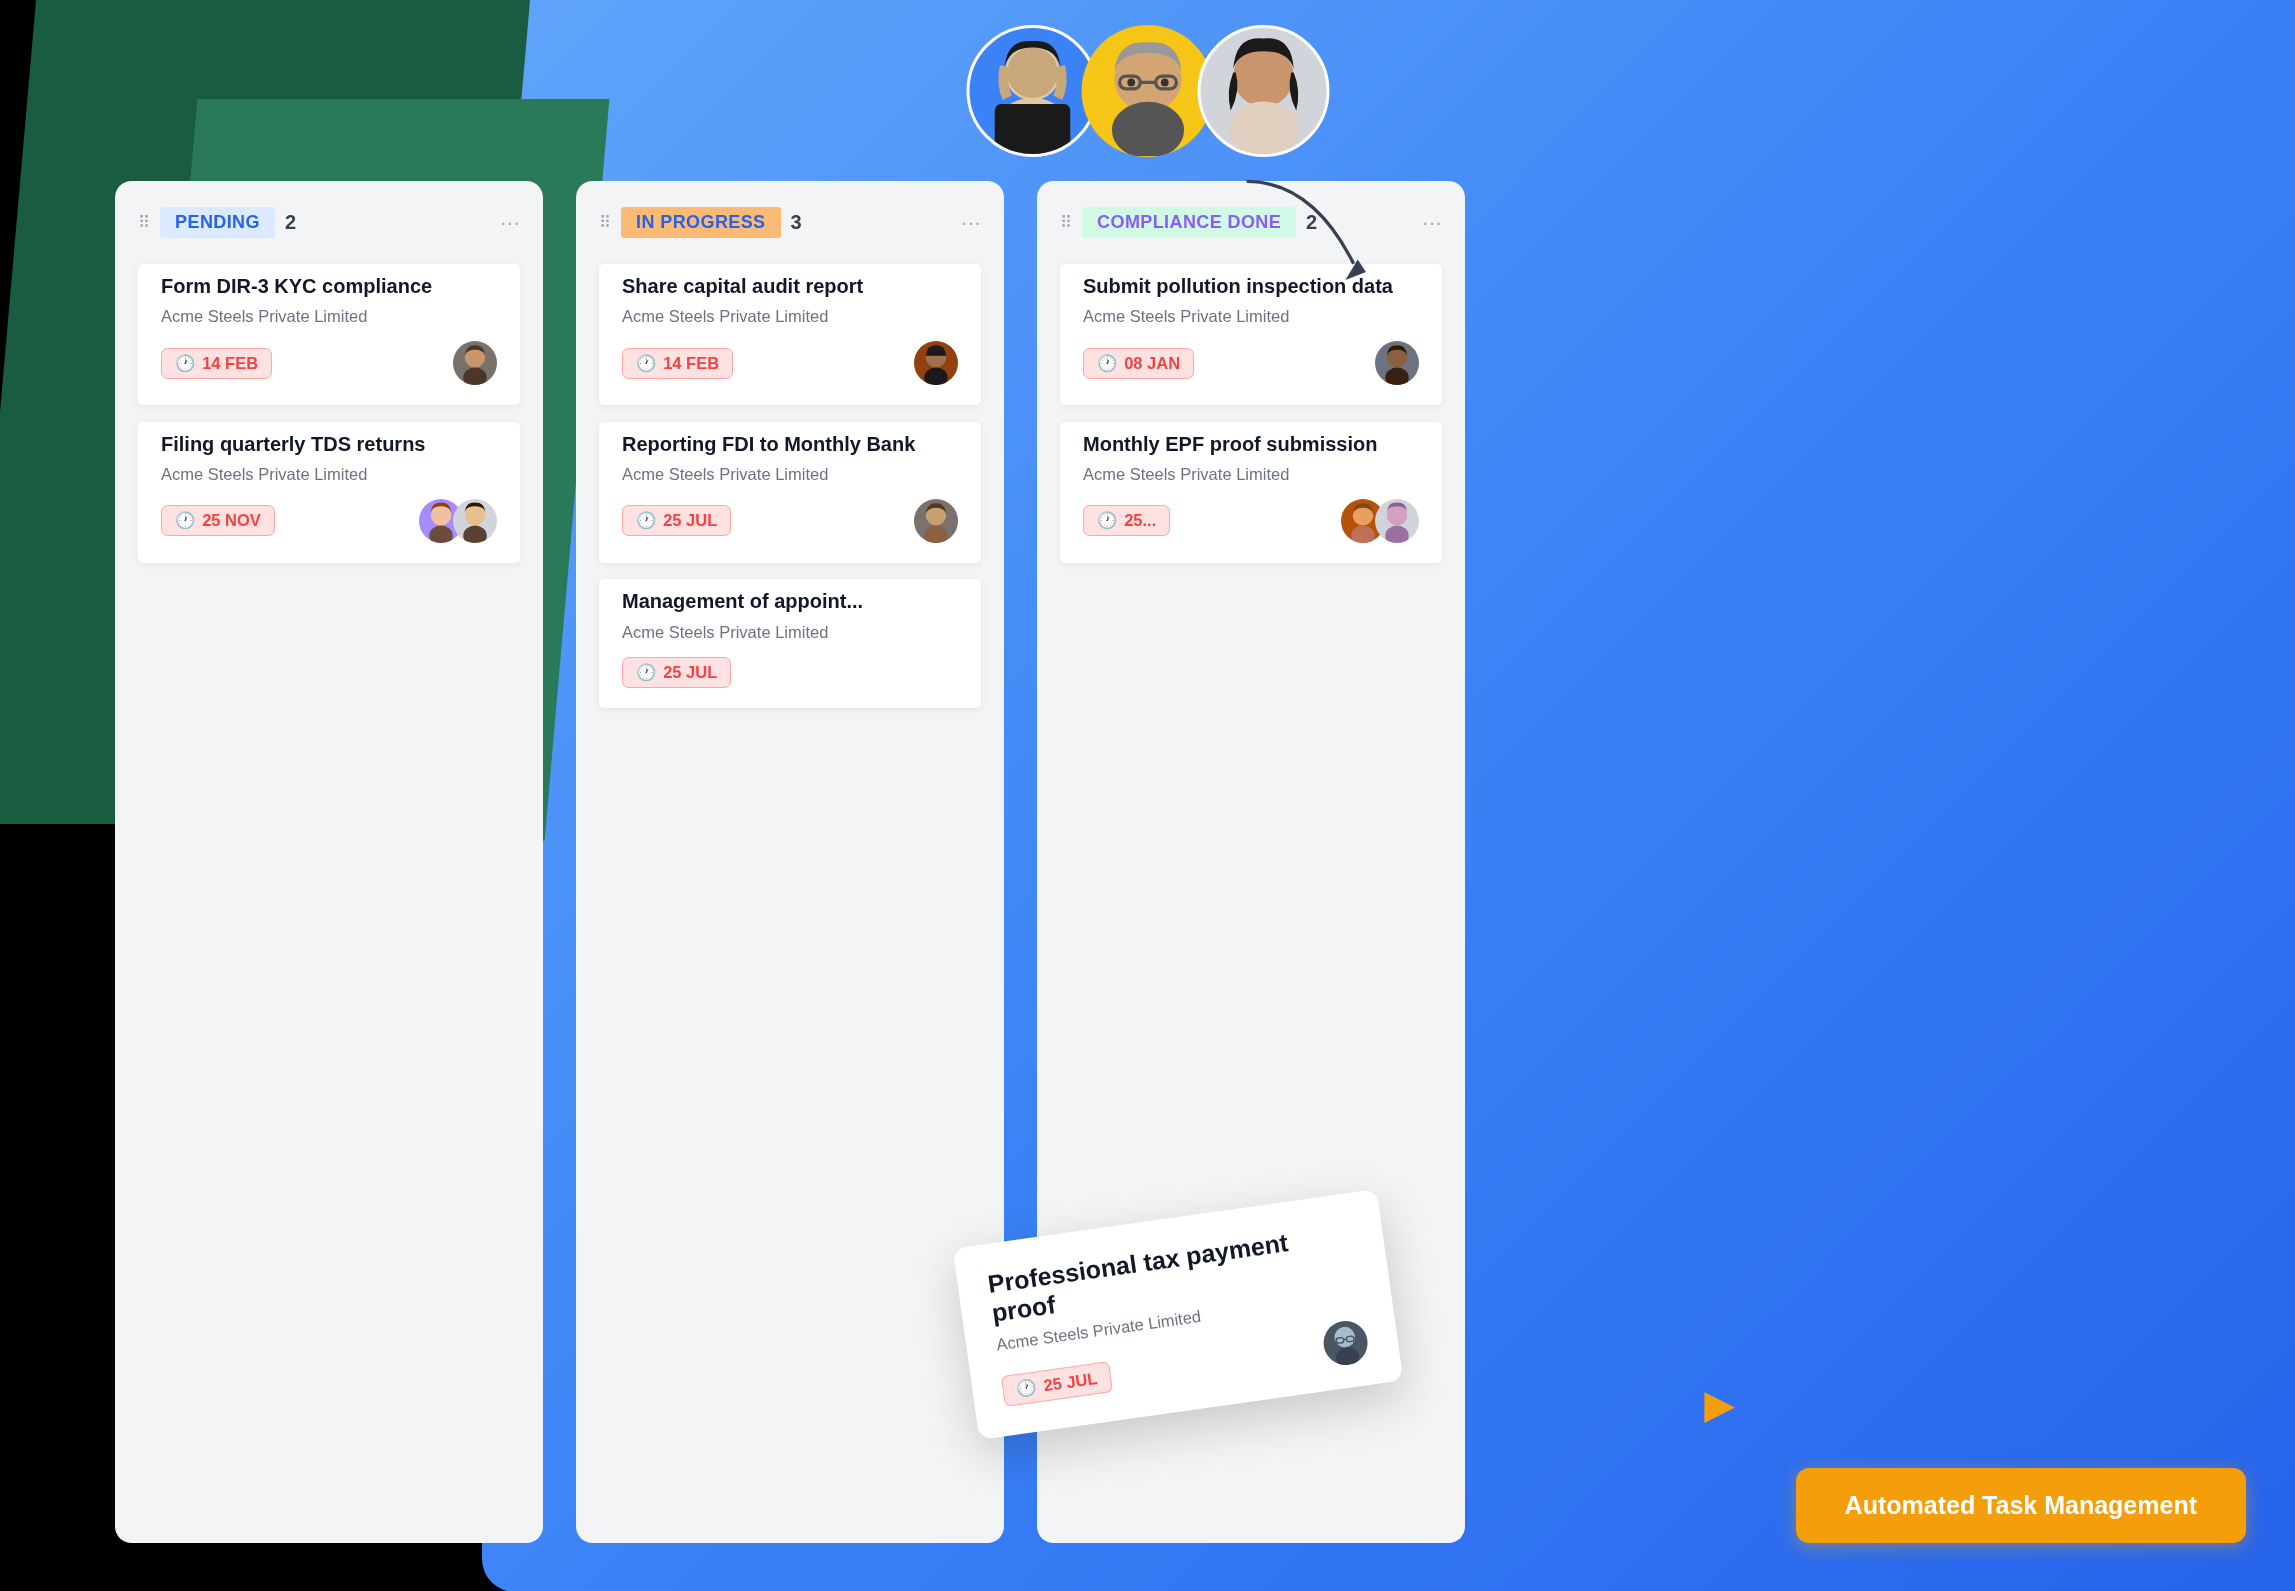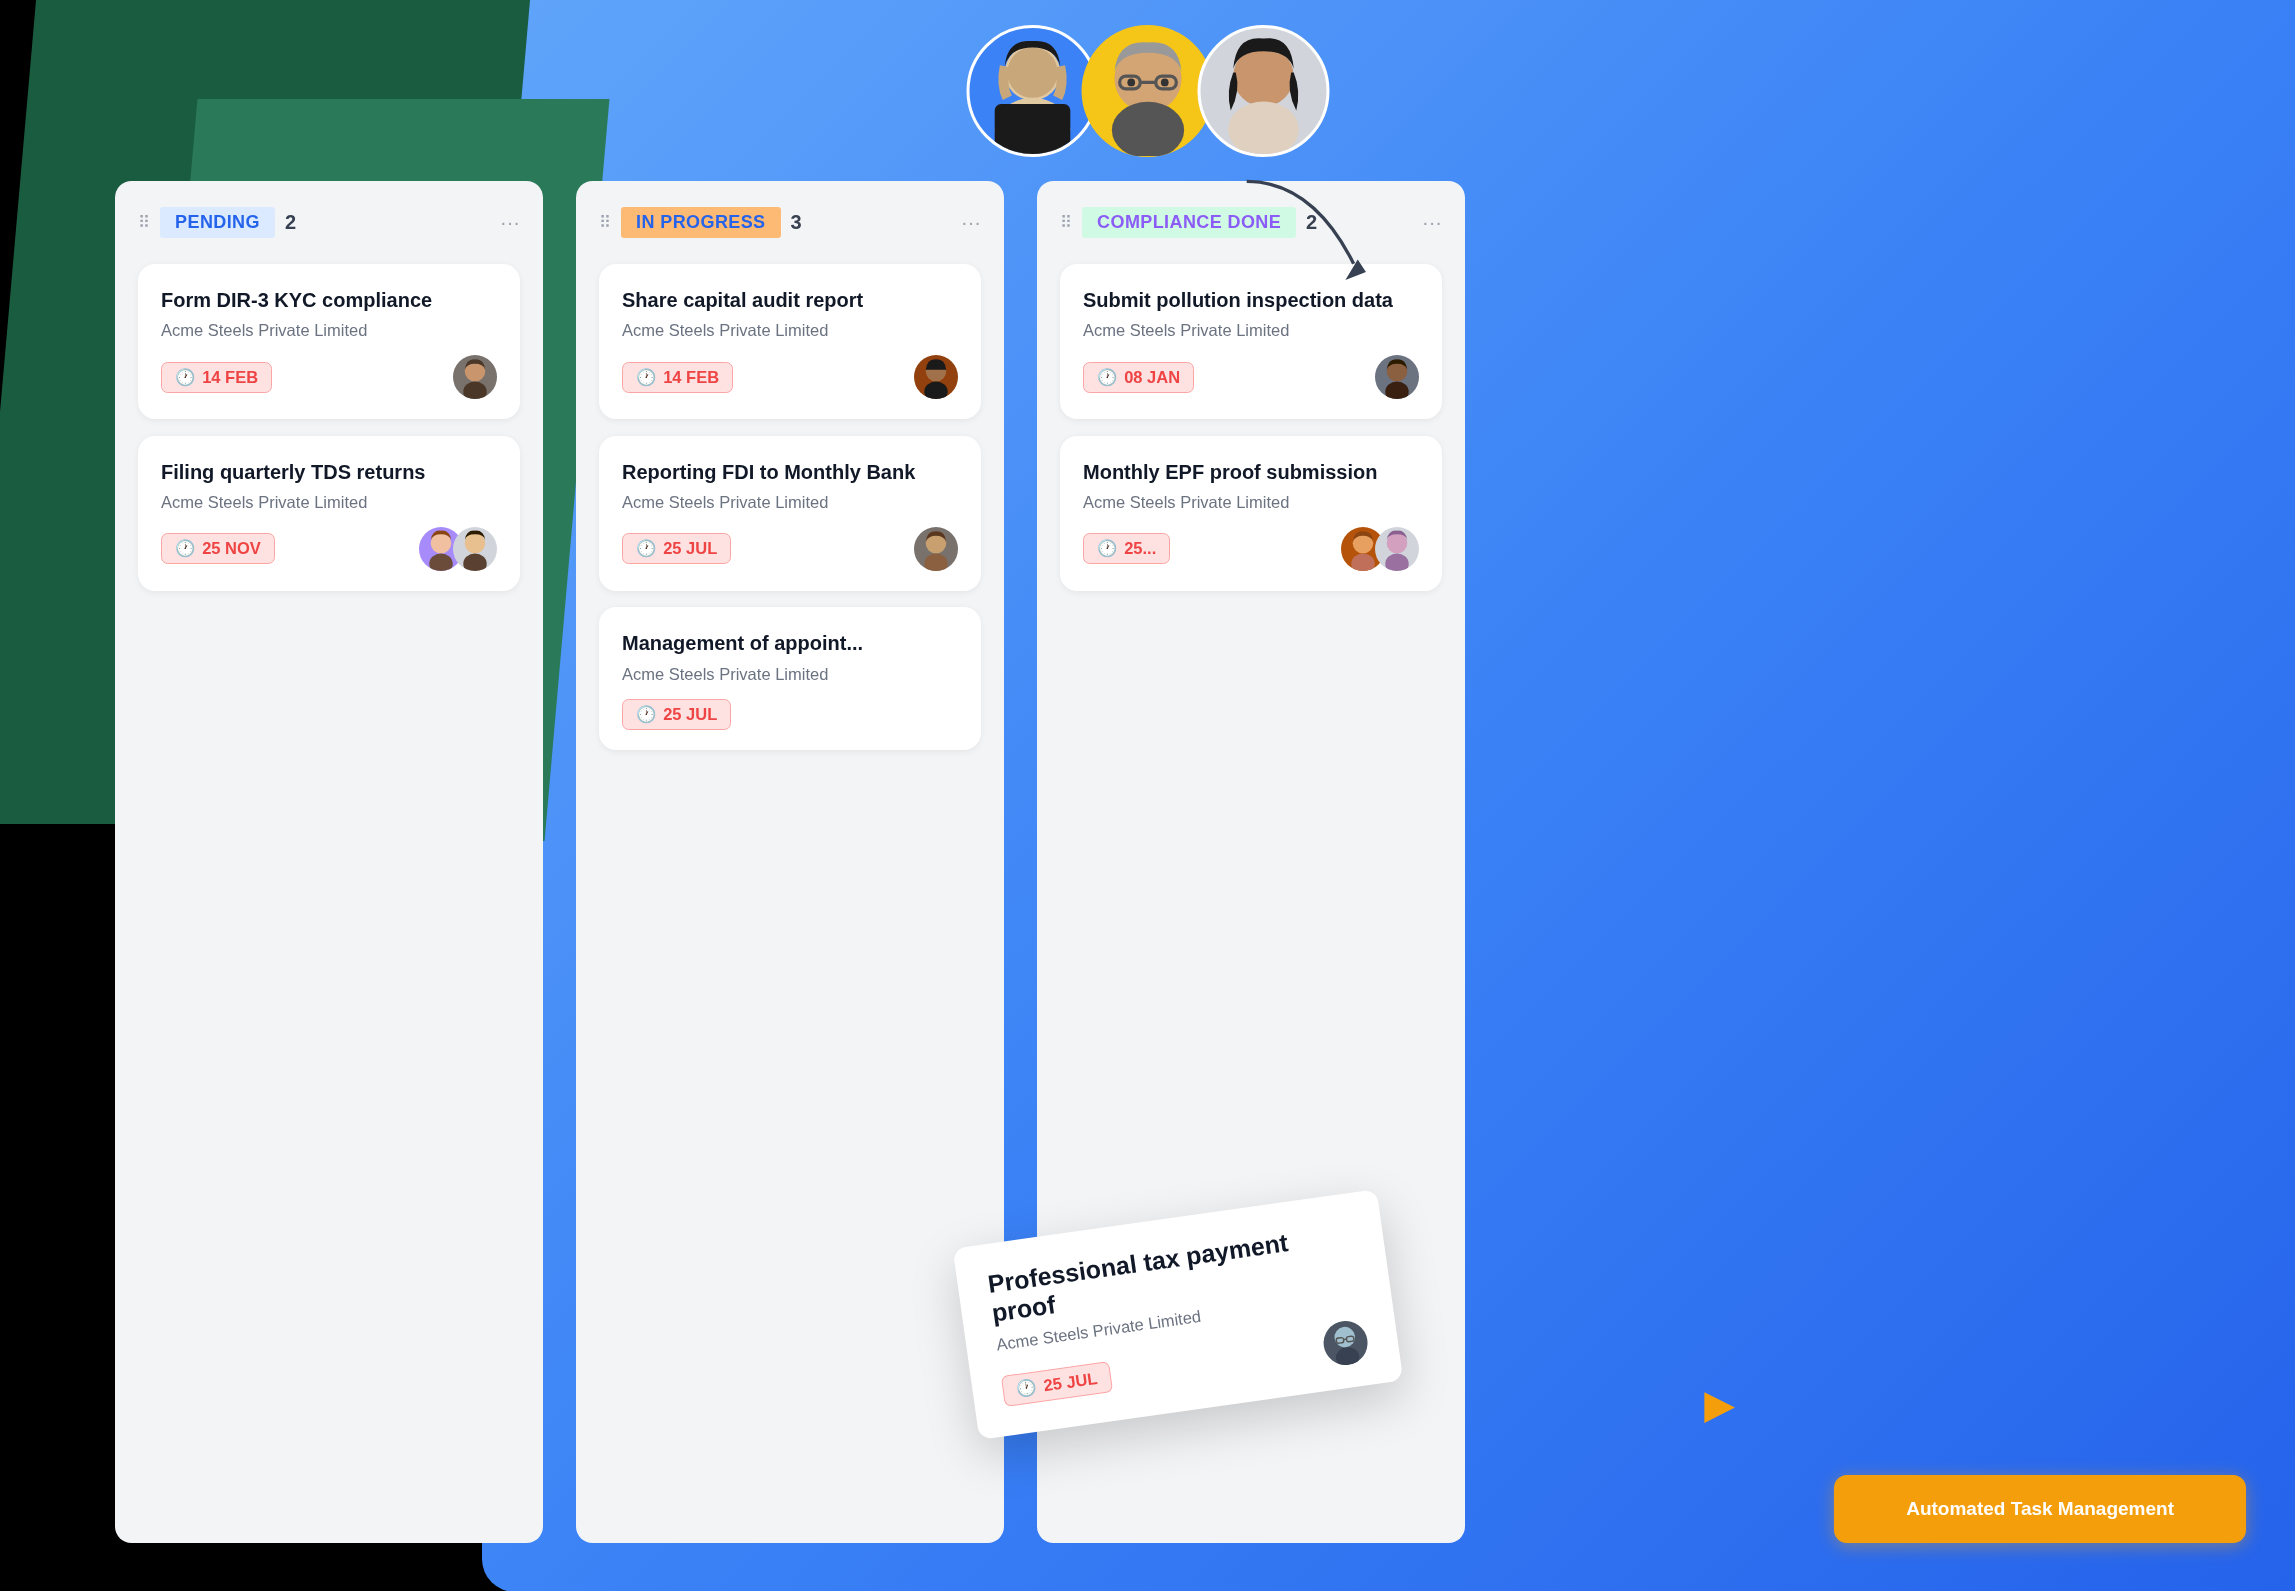--- a/index.html
+++ b/index.html
@@ -126,22 +126,22 @@
     .column-menu {
       margin-left: auto;
       color: #9ca3af;
       font-size: 20px;
       cursor: pointer;
     }
 
     
     .task-card {
       background: #fff;
-      border-radius: 17px;
-      padding: 23px 23px 20px;
+      border-radius: 5px;
+      padding: 9px 23px 20px;
       margin-bottom: 16.5px;
       box-shadow: 0 1.6px 6.6px rgba(0,0,0,0.06);
     }
     .task-title {
       font-size: 20px;
       font-weight: 600;
       color: #111827;
       margin-bottom: 8.2px;
       line-height: 1.3;
     }
@@ -230,23 +230,23 @@
       color: #f59e0b;
     }
 
     
     .atm-button {
       position: absolute;
       bottom: 49px;
       right: 49px;
       background: #f59e0b;
       color: #fff;
-      font-size: 19px;
+      font-size: 25px;
       font-weight: 700;
-      padding: 23px 72px;
+      padding: 23px 49px;
       border-radius: 13px;
       z-index: 40;
       white-space: nowrap;
       cursor: pointer;
       box-shadow: 0 3.3px 16.5px rgba(245,158,11,0.4);
     }
   </style>
 </head>
 <body>
 

